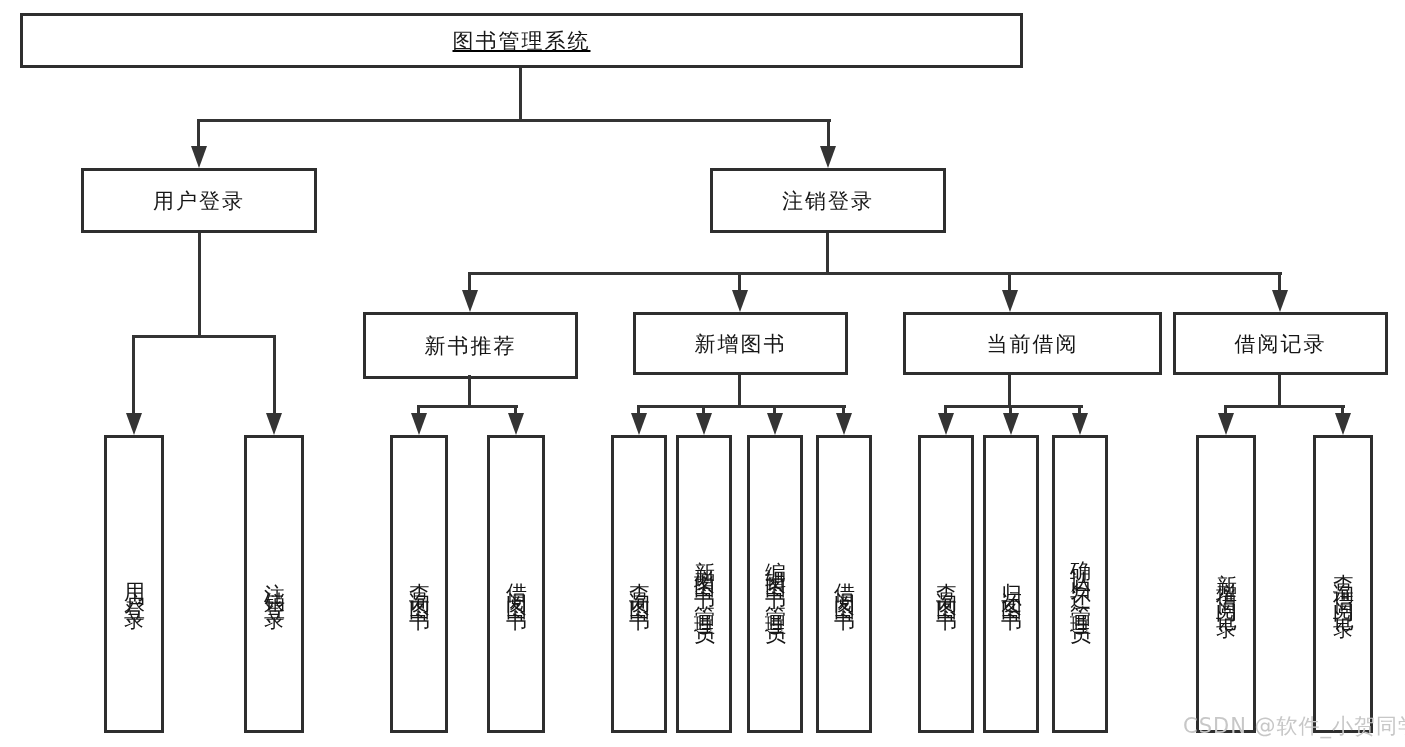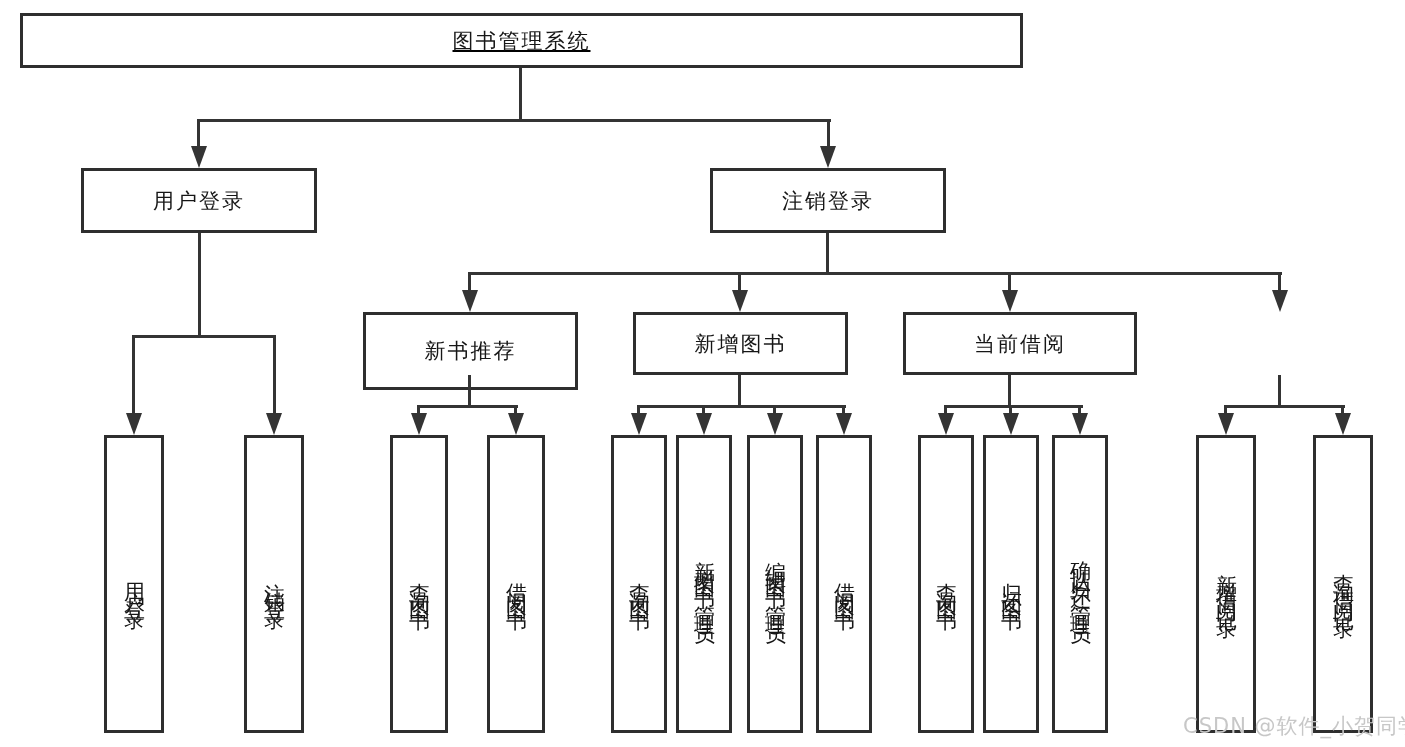--- a/index.html
+++ b/index.html
@@ -92,28 +92,31 @@
   <div class="hline" style="left:468px; top:272px; width:814px; height:3px;"></div>
   <div class="vline" style="left:468px;  top:272px; width:3px; height:20px;"></div>
   <div class="arrow" style="left:462px;  top:290px;"></div>
   <div class="vline" style="left:738px;  top:272px; width:3px; height:20px;"></div>
   <div class="arrow" style="left:732px;  top:290px;"></div>
   <div class="vline" style="left:1008px; top:272px; width:3px; height:20px;"></div>
   <div class="arrow" style="left:1002px; top:290px;"></div>
   <div class="vline" style="left:1278px; top:272px; width:3px; height:20px;"></div>
   <div class="arrow" style="left:1272px; top:290px;"></div>
 
-  <div class="box" style="left:363px;  top:312px; width:215px; height:78px;">
+  <div class="box" style="left:363px;  top:312px; width:215px; height:67px;">
     <span class="lbl">新书推荐</span>
   </div>
   <div class="box" style="left:633px;  top:312px; width:215px; height:63px;">
     <span class="lbl">新增图书</span>
   </div>
-  <div class="box" style="left:903px;  top:312px; width:234px; height:63px;">
+  <div class="box" style="left:903px;  top:312px; width:259px; height:63px;">
     <span class="lbl">当前借阅</span>
+  </div>
+  <div class="box" style="left:1173px; top:312px; width:215px; height:63px;">
+    <span class="lbl">借阅记录</span>
   </div>
 
   <div class="vline" style="left:468px; top:375px; width:3px; height:32px;"></div>
   <div class="hline" style="left:417px; top:405px; width:101px; height:3px;"></div>
   <div class="vline" style="left:417px; top:405px; width:3px; height:10px;"></div>
   <div class="arrow" style="left:411px; top:413px;"></div>
   <div class="vline" style="left:514px; top:405px; width:3px; height:10px;"></div>
   <div class="arrow" style="left:508px; top:413px;"></div>
 
   <div class="vline" style="left:738px; top:375px; width:3px; height:32px;"></div>

